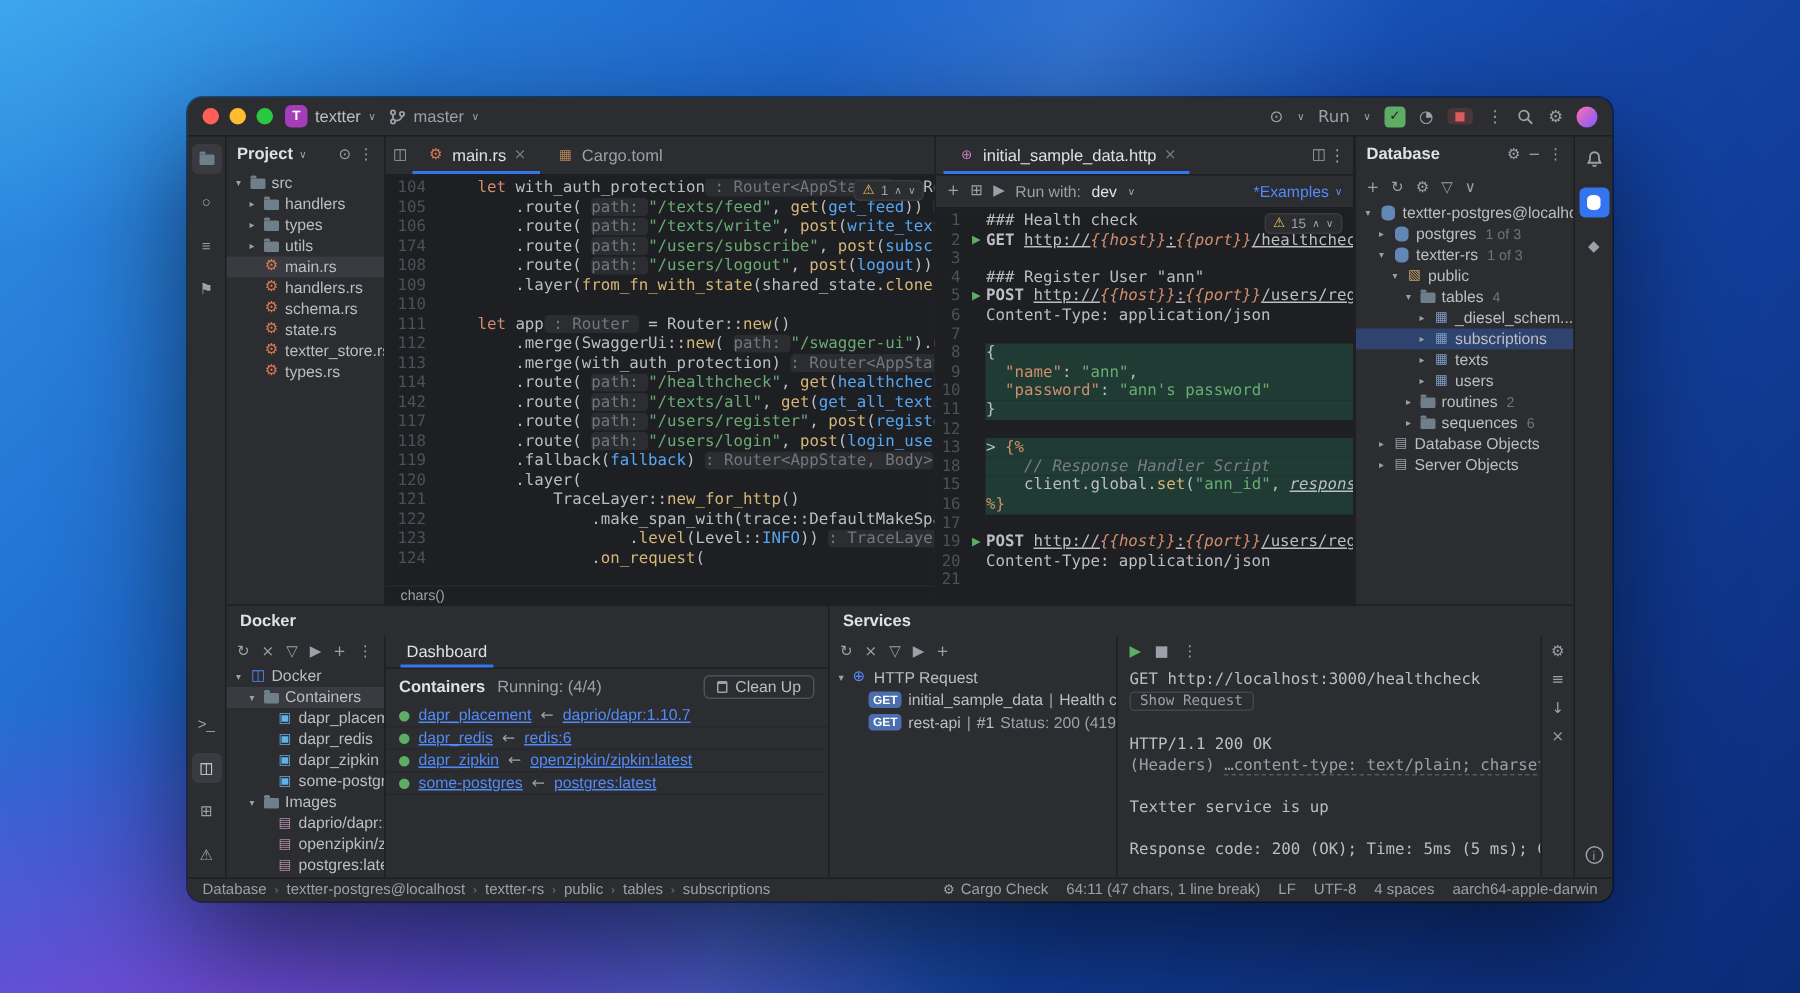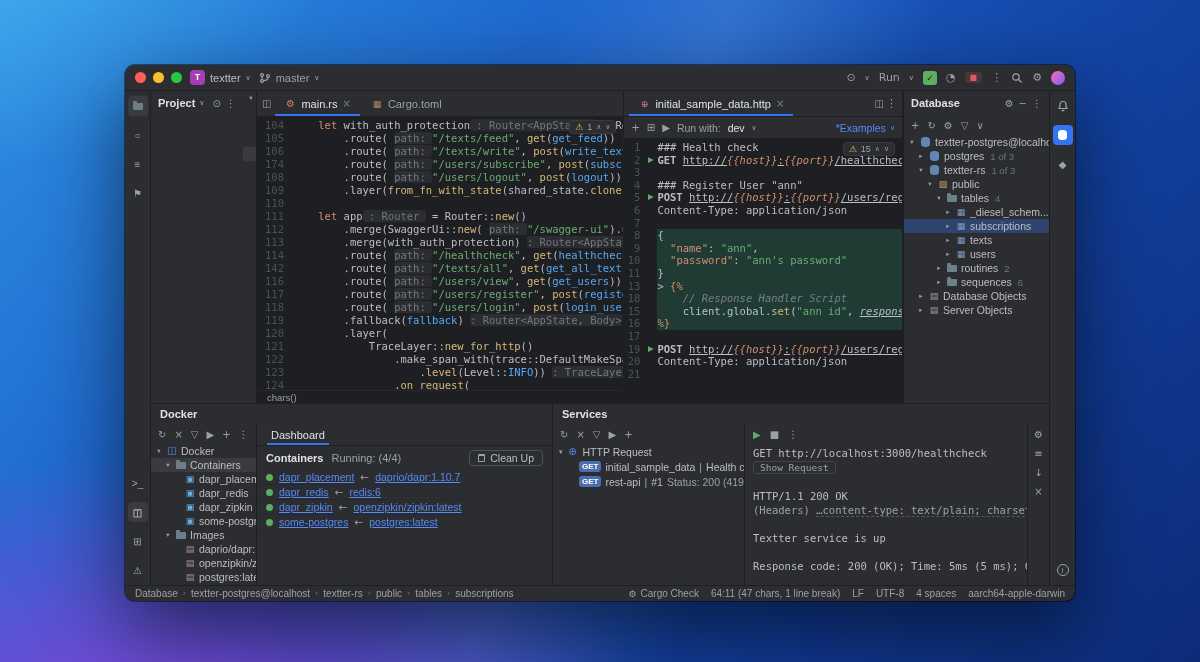--- a/index.html
+++ b/index.html
@@ -44,21 +44,21 @@
   .lstrip { border-right:1px solid #1e1f22; }
   .rstrip { border-left:1px solid #1e1f22; }
   .stripbtn { width:20px; height:20px; border-radius:4px; display:flex; align-items:center; justify-content:center; color:#9da0a8; font-size:10px; }
   .stripbtn.active { background:#393b40; color:#dfe1e5; }
   .stripbtn.active-blue { background:#3574f0; color:#fff; }
   .strip-spacer { flex:1; }
   .center { flex:1; display:flex; flex-direction:column; min-width:0; }
   .main { flex:1; display:flex; min-height:0; }
 
   
-  .project-col { width:106px; flex:none; border-right:1px solid #1e1f22; display:flex; flex-direction:row; }
+  .project-col { width:106px; flex:none; border-right:1px solid #1e1f22; display:flex; flex-direction:column; }
   .panel-head { height:24px; flex:none; display:flex; align-items:center; padding:0 7px; gap:4px; }
   .panel-title { font-weight:bold; color:#dfe1e5; font-size:11px; }
   .panel-head .tbtn { font-size:9px; }
   .hspace { flex:1; }
   .tree { overflow:hidden; }
   .trow { height:14px; display:flex; align-items:center; gap:3px; white-space:nowrap; overflow:hidden; font-size:10.5px; }
   .trow .chev { width:8px; flex:none; text-align:center; font-size:6.5px; color:#9da0a8; }
   .trow.sel-gray { background:#393b40; }
   .trow.sel-blue { background:#2e436e; }
   .tmeta { color:#6f737a; font-size:9.5px; margin-left:3px; }
@@ -313,21 +313,20 @@
                 <div class="line"><span class="gut">106</span><span class="lcontent">        <span class="tk-pl">.route( </span><span class="tk-inlay">path: </span><span class="tk-str">"/texts/write"</span><span class="tk-pl">, </span><span class="tk-fn">post</span><span class="tk-pl">(</span><span class="tk-ref">write_text</span></span></div>
                 <div class="line"><span class="gut">174</span><span class="lcontent">        <span class="tk-pl">.route( </span><span class="tk-inlay">path: </span><span class="tk-str">"/users/subscribe"</span><span class="tk-pl">, </span><span class="tk-fn">post</span><span class="tk-pl">(</span><span class="tk-ref">subscribe</span></span></div>
                 <div class="line"><span class="gut">108</span><span class="lcontent">        <span class="tk-pl">.route( </span><span class="tk-inlay">path: </span><span class="tk-str">"/users/logout"</span><span class="tk-pl">, </span><span class="tk-fn">post</span><span class="tk-pl">(</span><span class="tk-ref">logout</span><span class="tk-pl">)) </span></span></div>
                 <div class="line"><span class="gut">109</span><span class="lcontent">        <span class="tk-pl">.layer(</span><span class="tk-fn">from_fn_with_state</span><span class="tk-pl">(shared_state.</span><span class="tk-fn">clone</span><span class="tk-pl">(), </span></span></div>
                 <div class="line"><span class="gut">110</span><span class="lcontent"></span></div>
                 <div class="line"><span class="gut">111</span><span class="lcontent">    <span class="tk-kw">let </span><span class="tk-pl">app</span><span class="tk-inlay"> : Router </span><span class="tk-pl"> = Router::</span><span class="tk-fn">new</span><span class="tk-pl">()</span></span></div>
                 <div class="line"><span class="gut">112</span><span class="lcontent">        <span class="tk-pl">.merge(SwaggerUi::</span><span class="tk-fn">new</span><span class="tk-pl">( </span><span class="tk-inlay">path: </span><span class="tk-str">"/swagger-ui"</span><span class="tk-pl">).</span><span class="tk-fn">url</span></span></div>
                 <div class="line"><span class="gut">113</span><span class="lcontent">        <span class="tk-pl">.merge(with_auth_protection) </span><span class="tk-hint">: Router&lt;AppState, Body&gt;</span></span></div>
                 <div class="line"><span class="gut">114</span><span class="lcontent">        <span class="tk-pl">.route( </span><span class="tk-inlay">path: </span><span class="tk-str">"/healthcheck"</span><span class="tk-pl">, </span><span class="tk-fn">get</span><span class="tk-pl">(</span><span class="tk-ref">healthcheck</span></span></div>
                 <div class="line"><span class="gut">142</span><span class="lcontent">        <span class="tk-pl">.route( </span><span class="tk-inlay">path: </span><span class="tk-str">"/texts/all"</span><span class="tk-pl">, </span><span class="tk-fn">get</span><span class="tk-pl">(</span><span class="tk-ref">get_all_texts</span></span></div>
-                <div class="line"><span class="gut">116</span><span class="lcontent">        <span class="tk-pl">.route( </span><span class="tk-inlay">path: </span><span class="tk-str">"/users/view"</span><span class="tk-pl">, </span><span class="tk-fn">get</span><span class="tk-pl">(</span><span class="tk-ref">get_users</span><span class="tk-pl">)) </span></span></div>
                 <div class="line"><span class="gut">117</span><span class="lcontent">        <span class="tk-pl">.route( </span><span class="tk-inlay">path: </span><span class="tk-str">"/users/register"</span><span class="tk-pl">, </span><span class="tk-fn">post</span><span class="tk-pl">(</span><span class="tk-ref">register_user</span></span></div>
                 <div class="line"><span class="gut">118</span><span class="lcontent">        <span class="tk-pl">.route( </span><span class="tk-inlay">path: </span><span class="tk-str">"/users/login"</span><span class="tk-pl">, </span><span class="tk-fn">post</span><span class="tk-pl">(</span><span class="tk-ref">login_user</span></span></div>
                 <div class="line"><span class="gut">119</span><span class="lcontent">        <span class="tk-pl">.fallback(</span><span class="tk-ref">fallback</span><span class="tk-pl">) </span><span class="tk-hint">: Router&lt;AppState, Body&gt;</span></span></div>
                 <div class="line"><span class="gut">120</span><span class="lcontent">        <span class="tk-pl">.layer(</span></span></div>
                 <div class="line"><span class="gut">121</span><span class="lcontent">            <span class="tk-pl">TraceLayer::</span><span class="tk-fn">new_for_http</span><span class="tk-pl">()</span></span></div>
                 <div class="line"><span class="gut">122</span><span class="lcontent">                <span class="tk-pl">.make_span_with(trace::DefaultMakeSpan::</span></span></div>
                 <div class="line"><span class="gut">123</span><span class="lcontent">                    <span class="tk-pl">.</span><span class="tk-fn">level</span><span class="tk-pl">(Level::</span><span class="tk-ref">INFO</span><span class="tk-pl">)) </span><span class="tk-hint">: TraceLayer&lt;...&gt;</span></span></div>
                 <div class="line"><span class="gut">124</span><span class="lcontent">                <span class="tk-pl">.</span><span class="tk-fn">on_request</span><span class="tk-pl">(</span></span></div>
               </div>
             <div class="crumbbar">
@@ -371,20 +370,21 @@
                 <div class="line"><span class="gut">2</span><span class="runslot glyph">▶</span><span class="lcontent"><span class="tk-met">GET </span><span class="tk-url">http://</span><span class="tk-var">{{host}}</span><span class="tk-url">:</span><span class="tk-var">{{port}}</span><span class="tk-url">/healthcheck</span></span></div>
                 <div class="line"><span class="gut">3</span><span class="runslot glyph"></span><span class="lcontent"></span></div>
                 <div class="line"><span class="gut">4</span><span class="runslot glyph"></span><span class="lcontent"><span class="tk-hdr">### Register User "ann"</span></span></div>
                 <div class="line"><span class="gut">5</span><span class="runslot glyph">▶</span><span class="lcontent"><span class="tk-met">POST </span><span class="tk-url">http://</span><span class="tk-var">{{host}}</span><span class="tk-url">:</span><span class="tk-var">{{port}}</span><span class="tk-url">/users/register</span></span></div>
                 <div class="line"><span class="gut">6</span><span class="runslot glyph"></span><span class="lcontent"><span class="tk-pl">Content-Type: application/json</span></span></div>
                 <div class="line"><span class="gut">7</span><span class="runslot glyph"></span><span class="lcontent"></span></div>
                 <div class="line"><span class="gut">8</span><span class="runslot glyph"></span><span class="lcontent inj"><span class="tk-pl">{</span></span></div>
                 <div class="line"><span class="gut">9</span><span class="runslot glyph"></span><span class="lcontent inj">  <span class="tk-key">"name"</span><span class="tk-pl">: </span><span class="tk-str">"ann"</span><span class="tk-pl">,</span></span></div>
                 <div class="line"><span class="gut">10</span><span class="runslot glyph"></span><span class="lcontent inj">  <span class="tk-key">"password"</span><span class="tk-pl">: </span><span class="tk-str">"ann's password"</span></span></div>
                 <div class="line"><span class="gut">11</span><span class="runslot glyph"></span><span class="lcontent inj"><span class="tk-pl">}</span></span></div>
+                <div class="line"><span class="gut">12</span><span class="runslot glyph"></span><span class="lcontent"></span></div>
                 <div class="line"><span class="gut">13</span><span class="runslot glyph"></span><span class="lcontent inj"><span class="tk-pl">&gt; </span><span class="tk-kw">{%</span></span></div>
                 <div class="line"><span class="gut">18</span><span class="runslot glyph"></span><span class="lcontent inj">    <span class="tk-cm">// Response Handler Script</span></span></div>
                 <div class="line"><span class="gut">15</span><span class="runslot glyph"></span><span class="lcontent inj">    <span class="tk-pl">client.global.</span><span class="tk-fn">set</span><span class="tk-pl">(</span><span class="tk-str">"ann_id"</span><span class="tk-pl">, </span><span class="tk-em">response.body</span></span></div>
                 <div class="line"><span class="gut">16</span><span class="runslot glyph"></span><span class="lcontent inj"><span class="tk-kw">%}</span></span></div>
                 <div class="line"><span class="gut">17</span><span class="runslot glyph"></span><span class="lcontent"></span></div>
                 <div class="line"><span class="gut">19</span><span class="runslot glyph">▶</span><span class="lcontent"><span class="tk-met">POST </span><span class="tk-url">http://</span><span class="tk-var">{{host}}</span><span class="tk-url">:</span><span class="tk-var">{{port}}</span><span class="tk-url">/users/register</span></span></div>
                 <div class="line"><span class="gut">20</span><span class="runslot glyph"></span><span class="lcontent"><span class="tk-pl">Content-Type: application/json</span></span></div>
                 <div class="line"><span class="gut">21</span><span class="runslot glyph"></span><span class="lcontent"></span></div>
               </div>
           </div>

